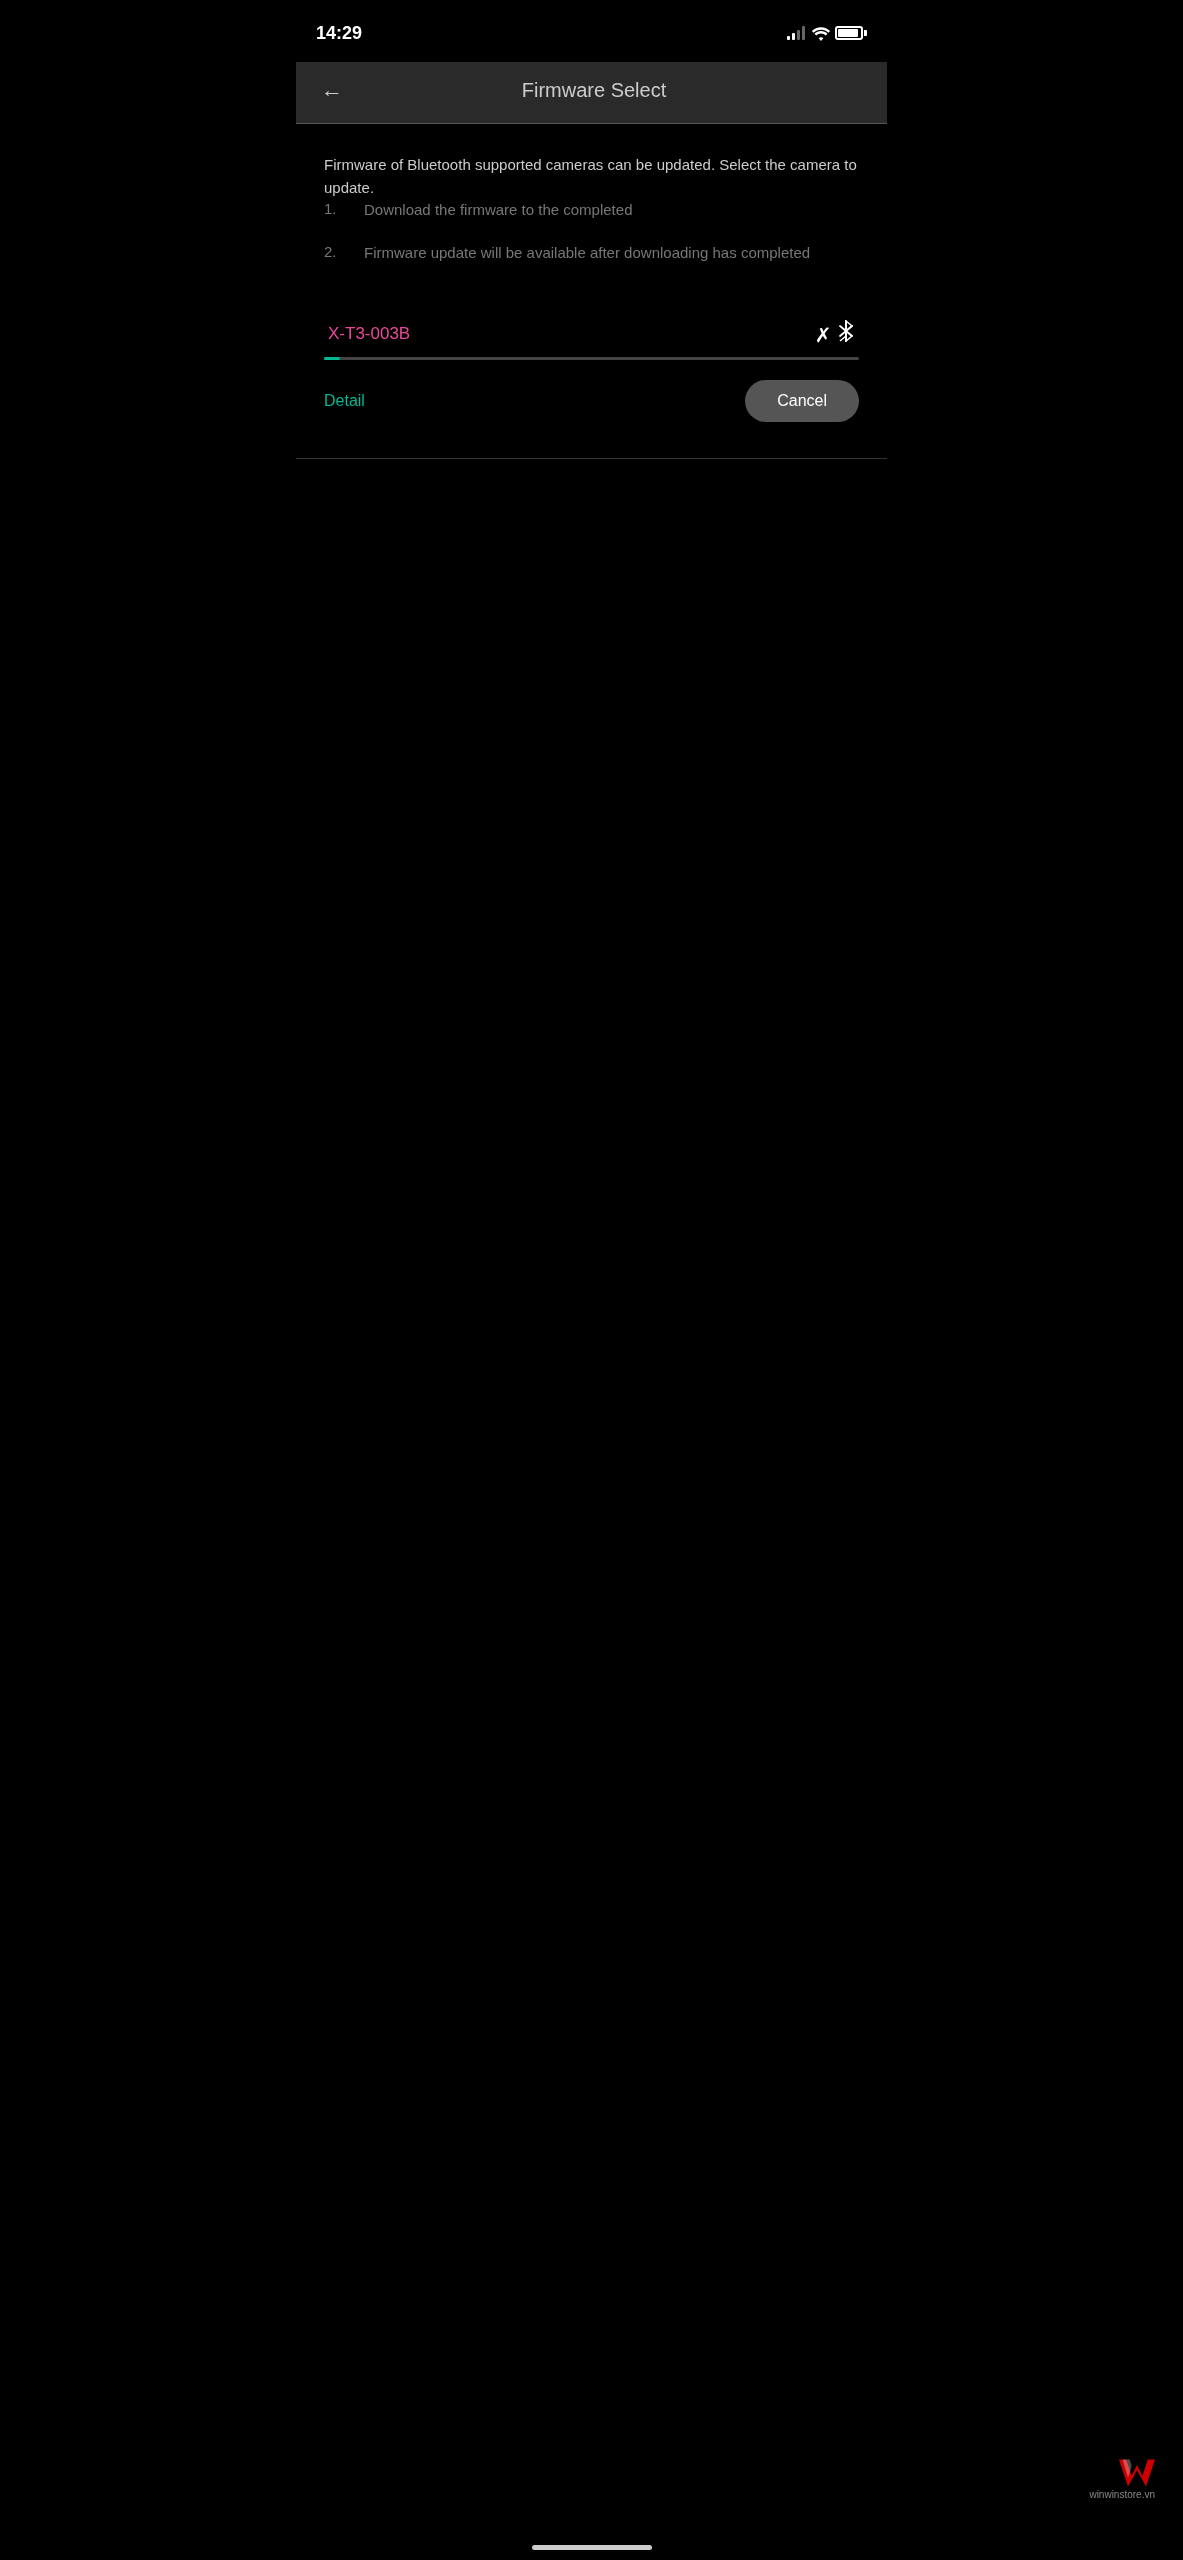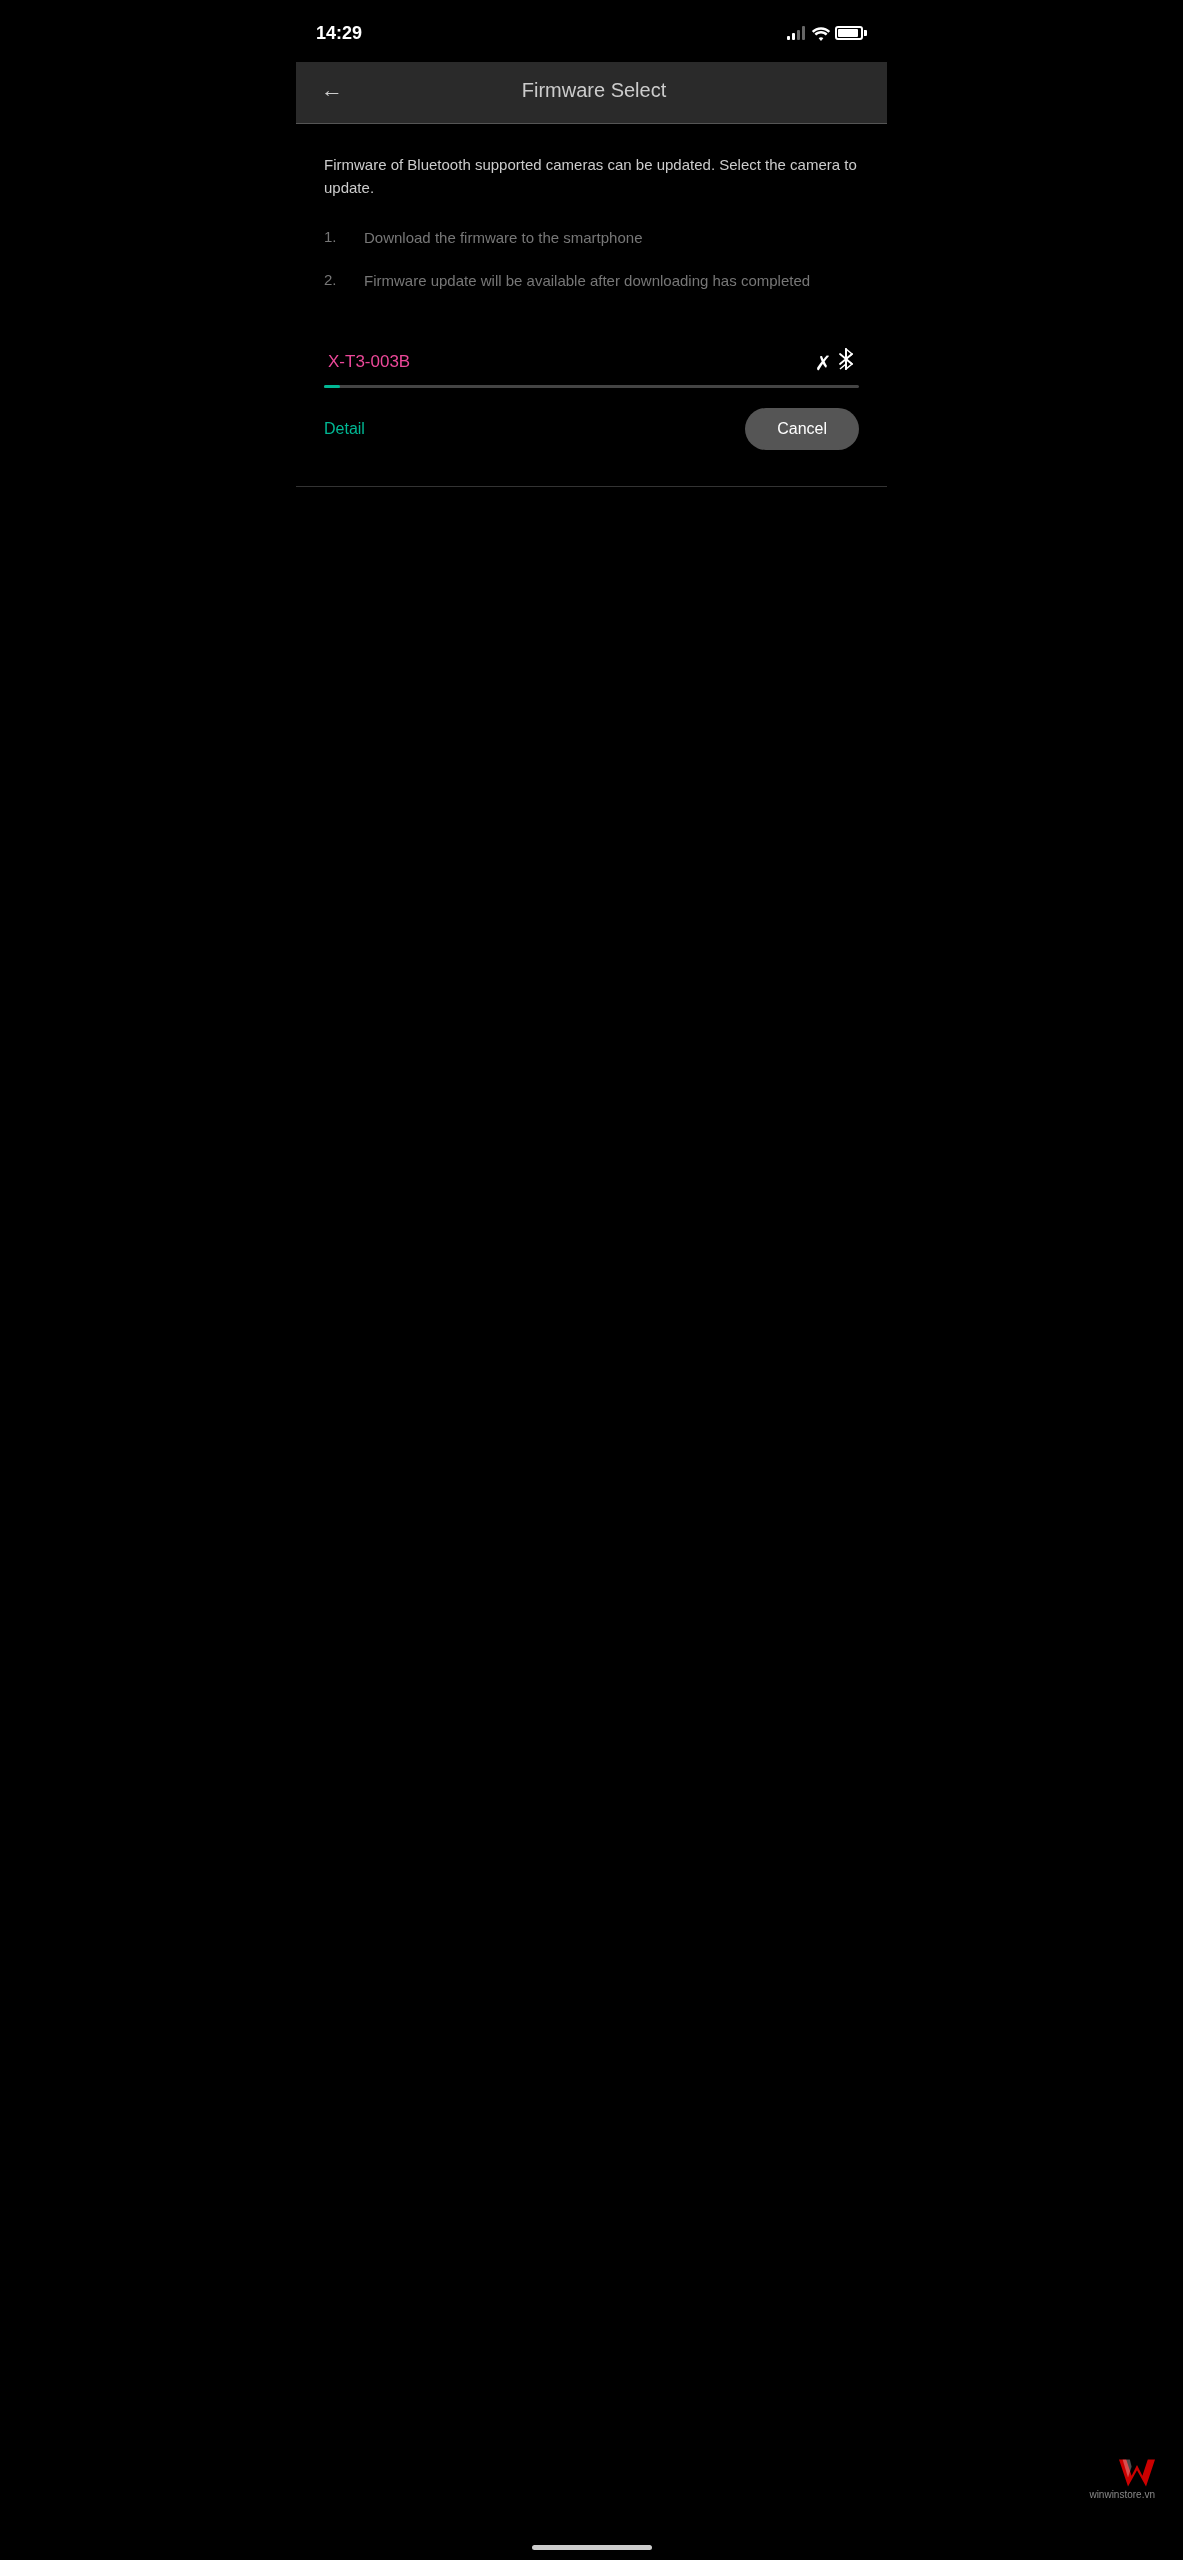--- a/index.html
+++ b/index.html
@@ -124,21 +124,20 @@
     }
 
     .content {
       padding: 30px 28px 20px 28px;
     }
 
     .description-text {
       font-size: 15px;
       color: #cccccc;
       line-height: 1.5;
-      margin-bottom: 28px;
     }
 
     .steps-list {
       list-style: none;
       padding: 0;
       margin: 0;
     }
 
     .step-item {
       display: flex;
@@ -301,21 +300,21 @@
 </div>
 
 <div class="divider-line"></div>
 
 <div class="content">
   <p class="description-text">Firmware of Bluetooth supported cameras can be updated. Select the camera to update.</p>
 
   <ul class="steps-list">
     <li class="step-item">
       <span class="step-number">1.</span>
-      <span class="step-text">Download the firmware to the smartphone</span>
+      <span class="step-text">Download the firmware to the completed</span>
     </li>
     <li class="step-item">
       <span class="step-number">2.</span>
       <span class="step-text">Firmware update will be available after downloading has completed</span>
     </li>
   </ul>
 
   <div class="camera-section">
     <div class="camera-row">
       <span class="camera-name">X-T3-003B</span>

